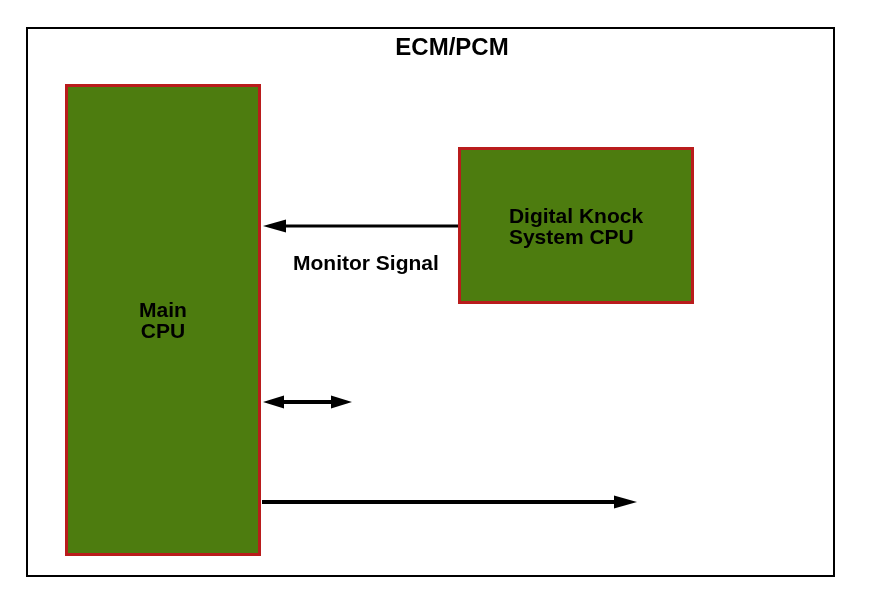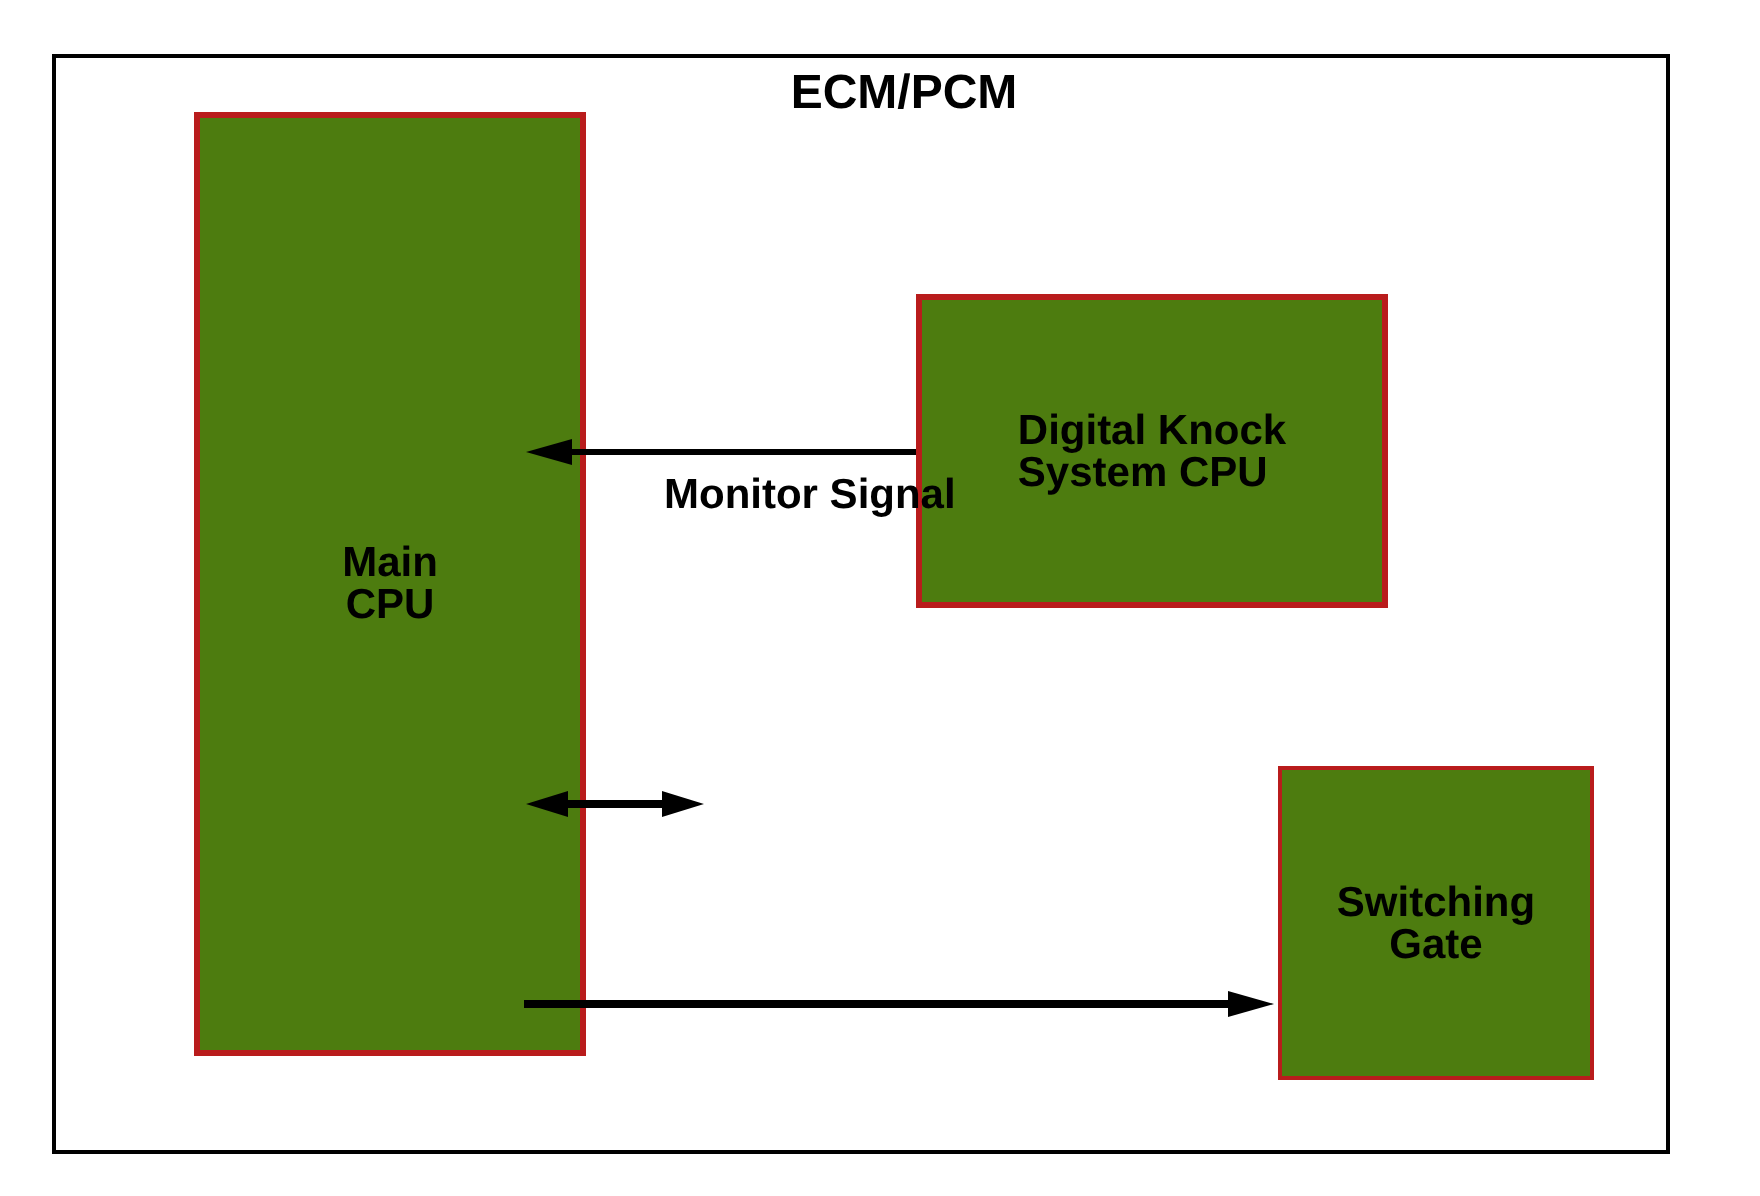--- a/index.html
+++ b/index.html
@@ -38,37 +38,37 @@
     justify-content: center;
   }
   .block.thick { border-width: 3px; }
   .block-label {
     font-size: 21px;
     line-height: 21px;
     text-align: center;
     white-space: pre-line;
   }
   .block-label.left-aligned { text-align: left; }
-  #block-main-cpu       { left: 65px;  top: 56px;  width: 196px; height: 472px; margin-left: 32px; }
+  #block-main-cpu       { left: 65px;  top: 84px;  width: 196px; height: 472px; }
   #block-digital-knock  { left: 458px; top: 147px; width: 236px; height: 157px; }
   #block-eeprom         { left: 353px; top: 345px; width: 197px; height: 117px; }
   #block-switching-gate { left: 639px; top: 383px; width: 158px; height: 157px; }
   .arrows {
     position: absolute;
     left: 0; top: 0;
     width: 880px; height: 598px;
     pointer-events: none;
   }
   .arrow-label {
     position: absolute;
     font-size: 21px;
     line-height: 21px;
     white-space: nowrap;
   }
-  #label-monitor-signal { left: 293px; top: 237px; margin-left: 39px; }
+  #label-monitor-signal { left: 293px; top: 252px; }
   #label-main-injection { left: 357px; top: 515px; }
 </style>
 </head>
 <body>
 
 <div class="canvas">
 
   <div class="frame"></div>
 
   <div class="title">ECM/PCM</div>
@@ -77,24 +77,20 @@
     <div class="block-label">Main
 CPU</div>
   </div>
 
   <div class="block thick" id="block-digital-knock">
     <div class="block-label left-aligned">Digital Knock
 System CPU</div>
   </div>
 
 
-  <div class="block" id="block-switching-gate">
-    <div class="block-label">Switching
-Gate</div>
-  </div>
 
   <svg class="arrows" viewBox="0 0 880 598">
 
     <g>
       <line x1="284" y1="226" x2="458" y2="226" stroke="#000000" stroke-width="3"></line>
       <polygon points="263,226 286,219.5 286,232.5" fill="#000000"></polygon>
     </g>
 
     <g>
       <line x1="280" y1="402" x2="335" y2="402" stroke="#000000" stroke-width="4"></line>

